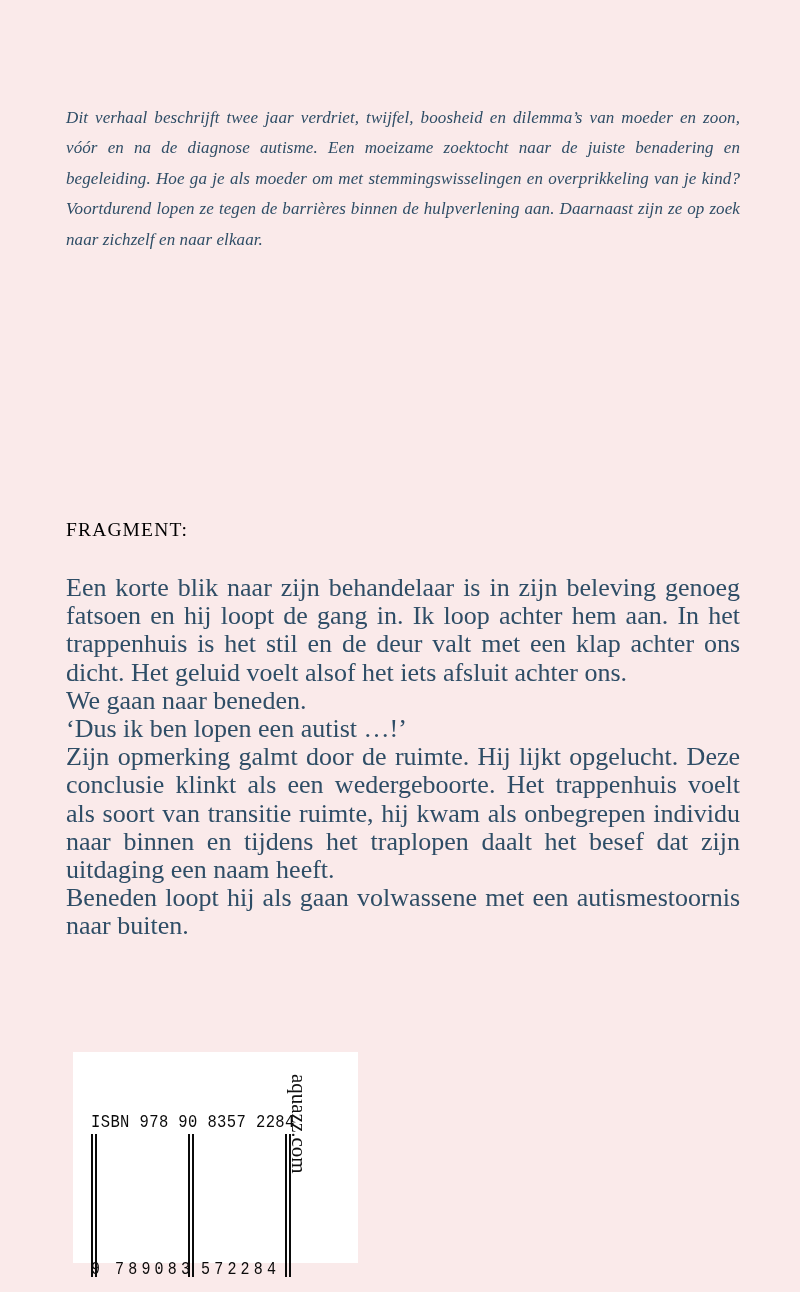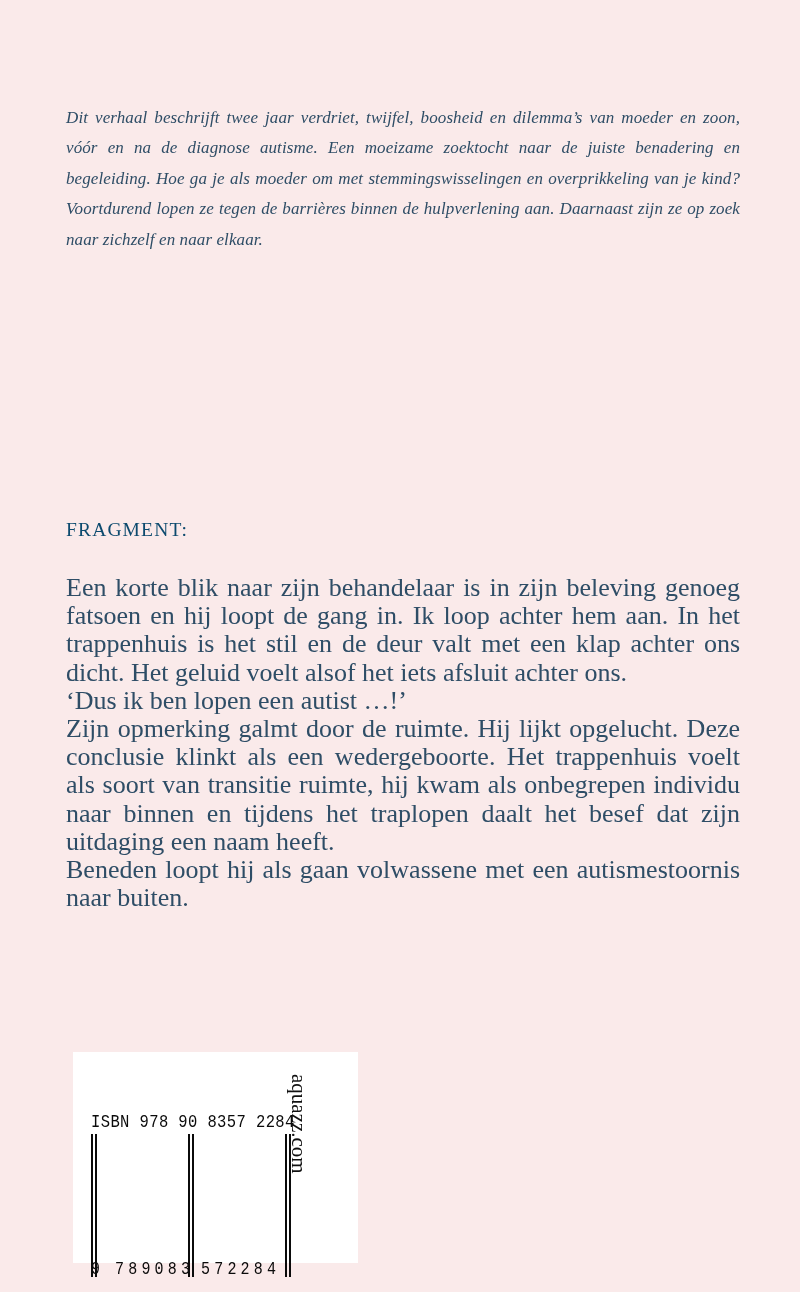--- a/index.html
+++ b/index.html
@@ -40,21 +40,21 @@
 
   
   .fragment-heading {
     position: absolute;
     left: 66px;
     top: 518px;
     font-family: "Liberation Serif", serif;
     font-size: 19.5px;
     line-height: 24px;
     letter-spacing: 1.15px;
-    color: #0c4a6e;
+    color: #000000;
     white-space: nowrap;
   }
 
   
   .fragment-body {
     position: absolute;
     left: 66px;
     top: 574px;
     width: 674px;
     font-family: "Liberation Serif", serif;
@@ -144,20 +144,21 @@
 <div class="cover">
 
   <div class="blurb">
     <p>Dit verhaal beschrijft twee jaar verdriet, twijfel, boosheid en dilemma’s van moeder en zoon, vóór en na de diagnose autisme. Een moeizame zoektocht naar de juiste benadering en begeleiding. Hoe ga je als moeder om met stemmingswisselingen en overprikkeling van je kind? Voortdurend lopen ze tegen de barrières binnen de hulpverlening aan. Daarnaast zijn ze op zoek naar zichzelf en naar elkaar.</p>
   </div>
 
   <div class="fragment-heading">FRAGMENT:</div>
 
   <div class="fragment-body">
     <p>Een korte blik naar zijn behandelaar is in zijn beleving genoeg fatsoen en hij loopt de gang in. Ik loop achter hem aan. In het trappenhuis is het stil en de deur valt met een klap achter ons dicht. Het geluid voelt alsof het iets afsluit achter ons.</p>
+    <p class="nojustify">We gaan naar beneden.</p>
     <p class="nojustify">‘Dus ik ben lopen een autist …!’</p>
     <p>Zijn opmerking galmt door de ruimte. Hij lijkt opgelucht. Deze conclusie klinkt als een wedergeboorte. Het trappenhuis voelt als soort van transitie ruimte, hij kwam als onbegrepen individu naar binnen en tijdens het traplopen daalt het besef dat zijn uitdaging een naam heeft.</p>
     <p>Beneden loopt hij als gaan volwassene met een autismestoornis naar buiten.</p>
   </div>
 
   <div class="barcode-panel">
     <div class="barcode-inner">
       <div class="isbn-text">ISBN 978 90 8357 2284</div>
       <div class="bars" id="bars">
           <span class="guard" style="left: 0px; width: 2.10526px;"></span>

